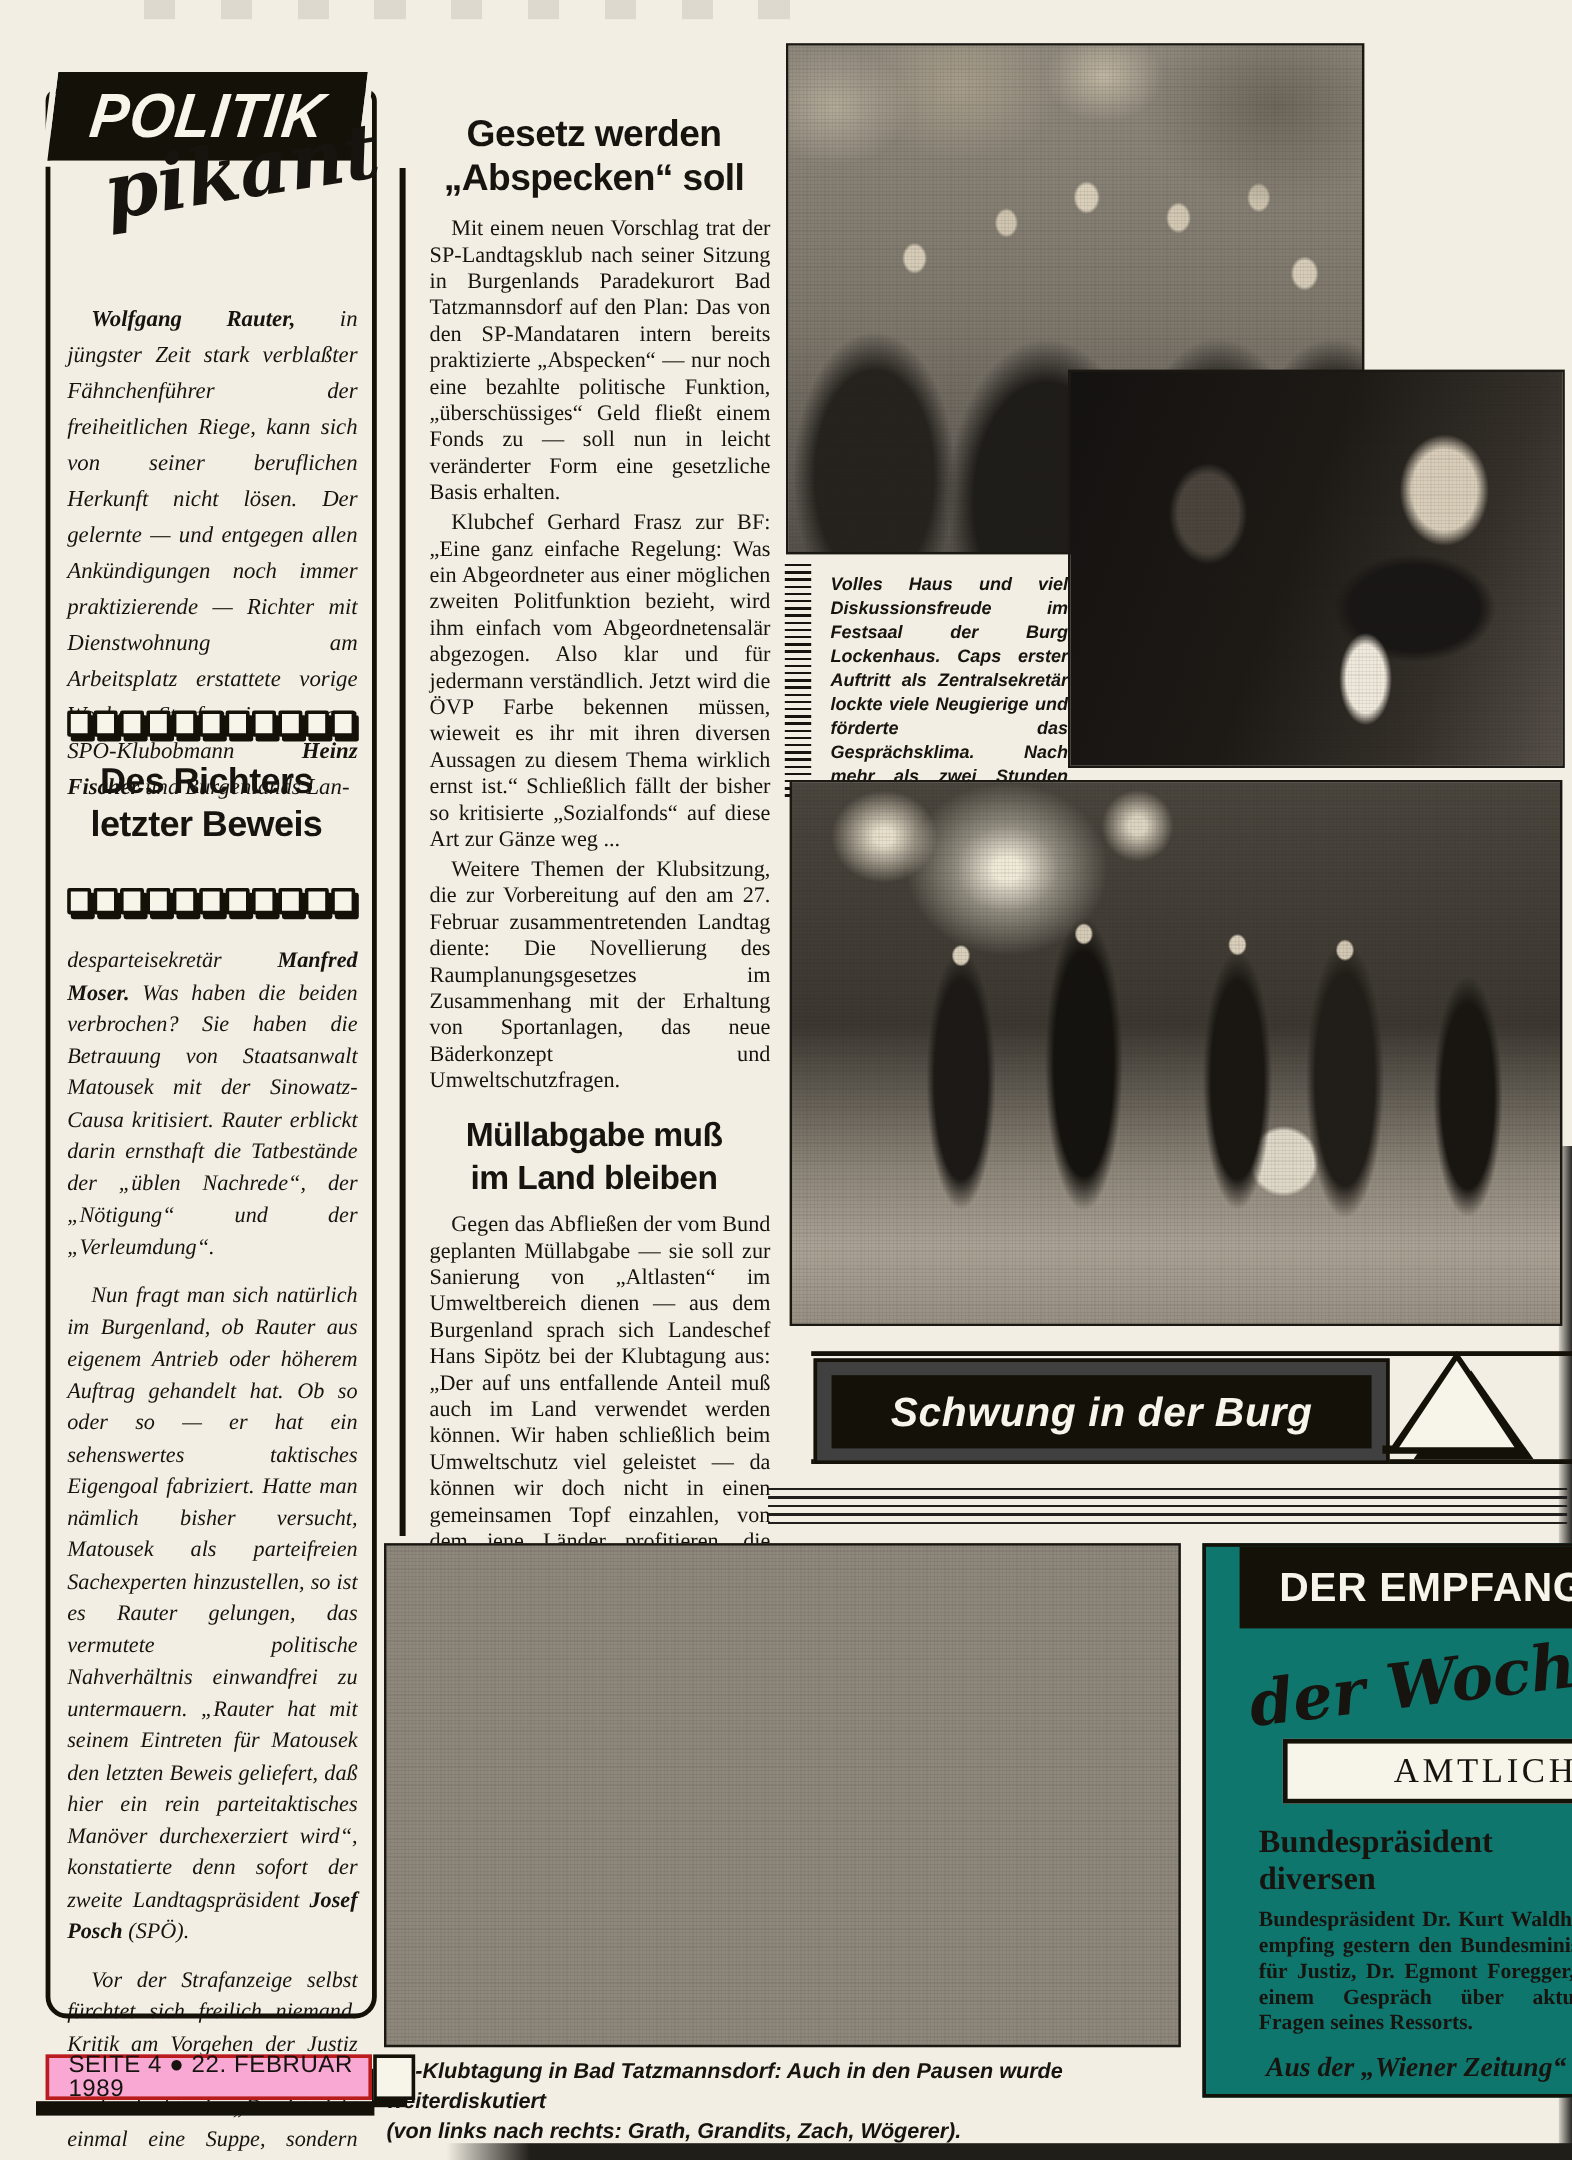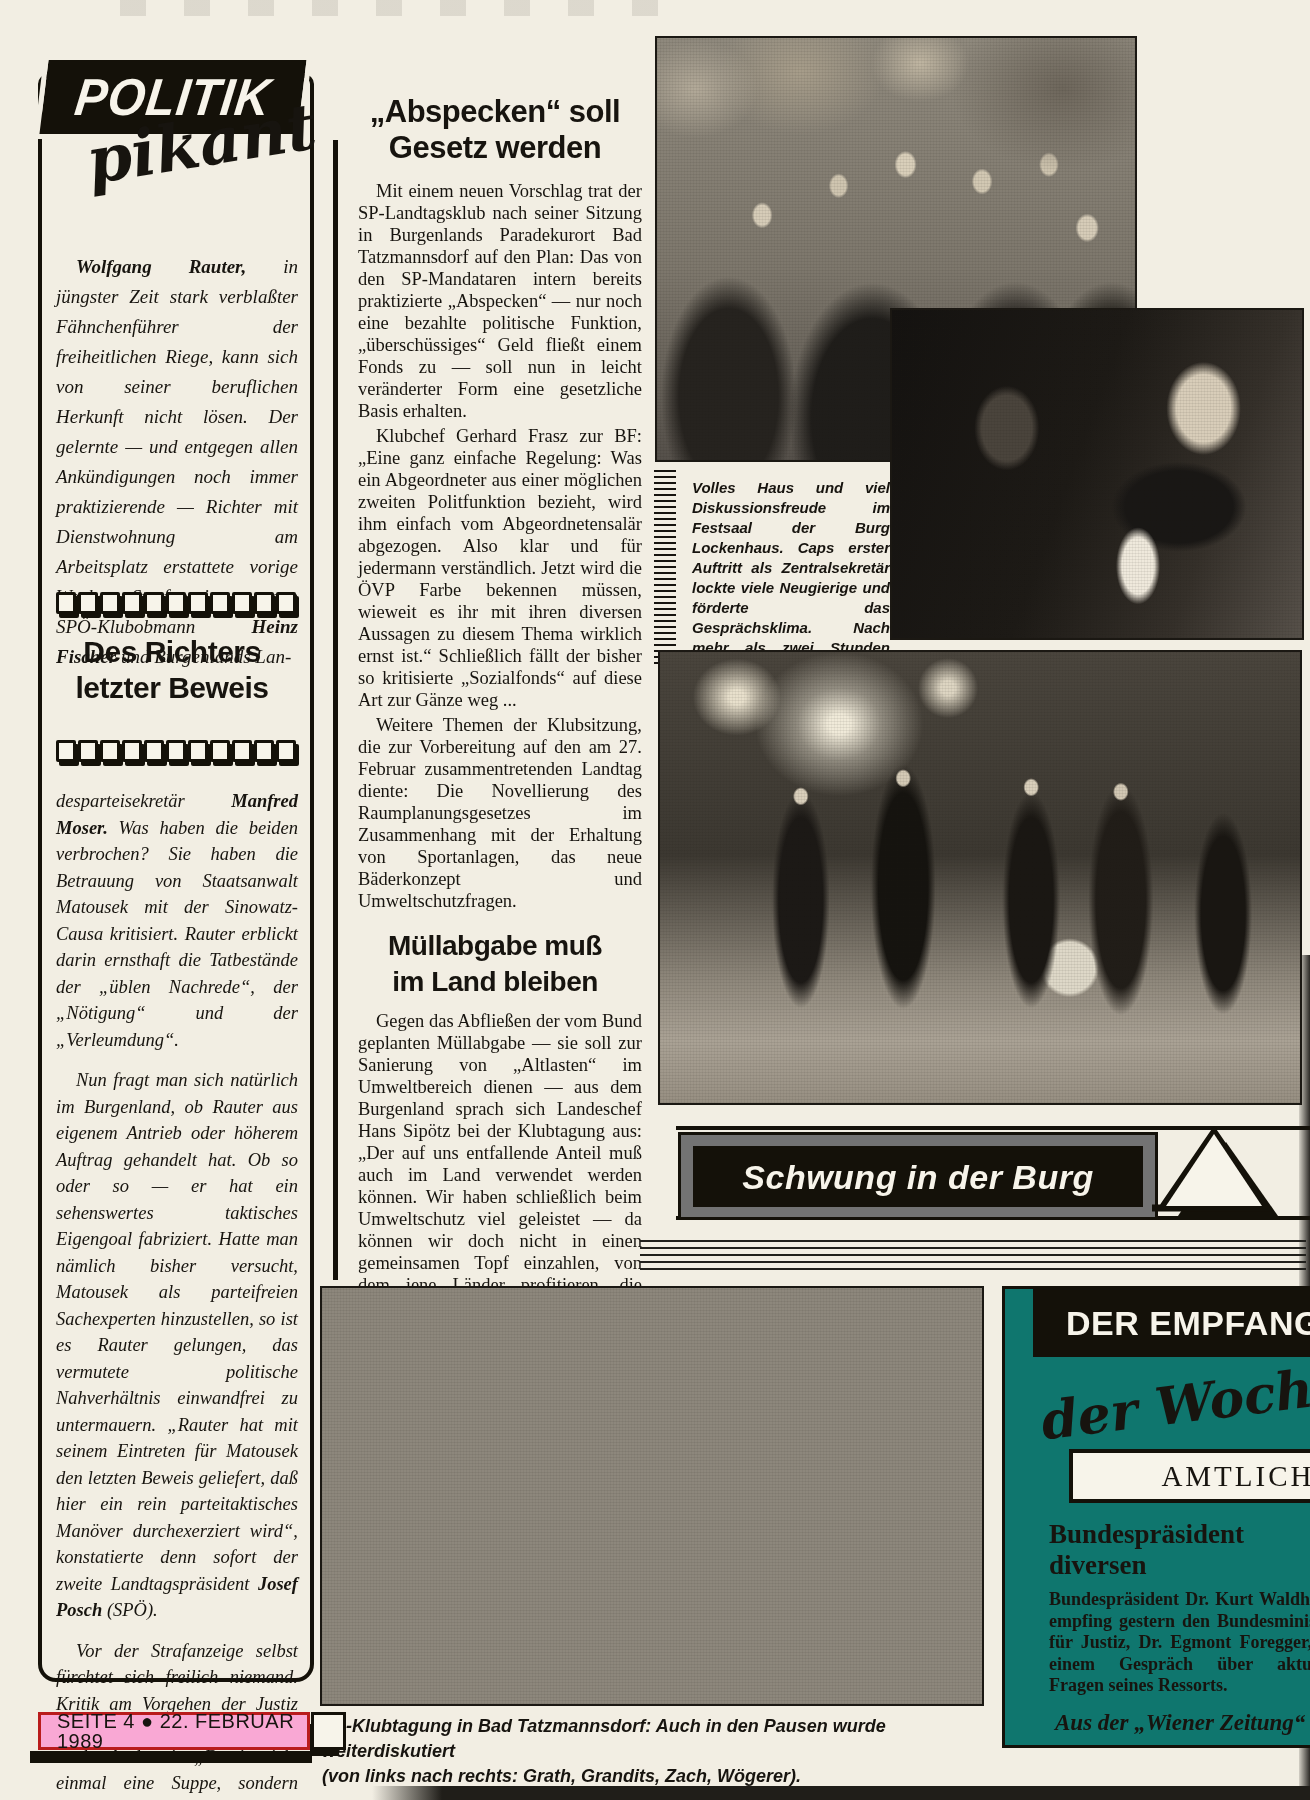--- a/index.html
+++ b/index.html
@@ -92,21 +92,21 @@
     radial-gradient(90px 210px at 68% 85%,#282420 0 60%,rgba(0,0,0,0) 75%),
     radial-gradient(110px 230px at 92% 88%,#8a8270 0 60%,rgba(0,0,0,0) 78%),
     linear-gradient(180deg,#8b8270 0%,#9c937f 40%,#6f6758 100%);}
   
   .hatch{left:654px;top:470px;width:22px;height:198px;
          background:repeating-linear-gradient(to bottom,#17140f 0 2px,rgba(0,0,0,0) 2px 6px);}
   .cap1{left:692px;top:478px;width:198px;font:italic 700 15px/20px "Liberation Sans",sans-serif;text-align:justify;}
   .cap2{left:322px;top:1714px;width:680px;font:italic 700 18px/25px "Liberation Sans",sans-serif;}
   
   .rule-h{height:4px;background:#141109;}
-  .banner-box{left:678px;top:1132px;width:474px;height:82px;background:#737373;border:3px solid #141109;}
+  .banner-box{left:678px;top:1132px;width:474px;height:82px;background:#404040;border:3px solid #141109;}
   .banner-bar{position:absolute;left:12px;right:12px;top:11px;bottom:10px;background:#141109;
               display:flex;align-items:center;justify-content:center;}
   .banner-bar span{font:italic 700 34px/1 "Liberation Sans",sans-serif;color:#f7f4ea;letter-spacing:.5px;}
   .tri{left:1150px;top:1122px;width:140px;height:104px;}
   .rules-thin{left:640px;top:1240px;width:666px;height:30px;
         background:repeating-linear-gradient(to bottom,#21201c 0 2px,rgba(0,0,0,0) 2px 7px);}
   
   .emp{left:1002px;top:1286px;width:355px;height:462px;border:3px solid #141109;box-sizing:border-box;background:#0f766e;padding-left:28px;}
   .emp-head{height:68px;background:#141109;display:flex;align-items:center;justify-content:center;}
   .emp-head span{font:700 34px/1 "Liberation Sans",sans-serif;color:#f7f4ea;letter-spacing:.5px;}
@@ -187,22 +187,22 @@
   <div class="abs lp2">
     <p class="cont"><span>desparteisekretär </span><b class="nm">Manfred Moser.</b><span> Was haben die beiden verbrochen? Sie haben die Betrauung von Staatsanwalt Matousek mit der Sinowatz-Causa kritisiert. Rauter erblickt darin ernsthaft die Tatbestände der „üblen Nachrede“, der „Nötigung“ und der „Verleumdung“.</span></p>
     <p class="ind"><span>Nun fragt man sich natürlich im Burgenland, ob Rauter aus eigenem Antrieb oder höherem Auftrag gehandelt hat. Ob so oder so — er hat ein sehenswertes taktisches Eigengoal fabriziert. Hatte man nämlich bisher versucht, Matousek als parteifreien Sachexperten hinzustellen, so ist es Rauter gelungen, das vermutete politische Nahverhältnis einwandfrei zu untermauern. „Rauter hat mit seinem Eintreten für Matousek den letzten Beweis geliefert, daß hier ein rein parteitaktisches Manöver durchexerziert wird“, konstatierte denn sofort der zweite Landtagspräsident </span><b class="nm">Josef Posch</b><span> (SPÖ).</span></p>
     <p class="ind">Vor der Strafanzeige selbst fürchtet sich freilich niemand. Kritik am Vorgehen der Justiz wird in Österreich ja hoffentlich noch erlaubt sein. „Das ist nicht einmal eine Suppe, sondern Wasser ohne Beilage“ — so Dr. Moser.</p>
   </div>
 
   <div class="abs divider"></div>
 
   <div class="abs midcol">
     <h2 class="midhead">
+      <div>Gesetz werden</div>
       <div>„Abspecken“ soll</div>
-      <div>Gesetz werden</div>
     </h2>
     <p>Mit einem neuen Vorschlag trat der SP-Landtagsklub nach seiner Sitzung in Burgenlands Paradekurort Bad Tatzmannsdorf auf den Plan: Das von den SP-Mandataren intern bereits praktizierte „Abspecken“ — nur noch eine bezahlte politische Funktion, „überschüssiges“ Geld fließt einem Fonds zu — soll nun in leicht veränderter Form eine gesetzliche Basis erhalten.</p>
     <p>Klubchef Gerhard Frasz zur BF: „Eine ganz einfache Regelung: Was ein Abgeordneter aus einer möglichen zweiten Politfunktion bezieht, wird ihm einfach vom Abgeordnetensalär abgezogen. Also klar und für jedermann verständlich. Jetzt wird die ÖVP Farbe bekennen müssen, wieweit es ihr mit ihren diversen Aussagen zu diesem Thema wirklich ernst ist.“ Schließlich fällt der bisher so kritisierte „Sozialfonds“ auf diese Art zur Gänze weg ...</p>
     <p>Weitere Themen der Klubsitzung, die zur Vorbereitung auf den am 27. Februar zusammentretenden Landtag diente: Die Novellierung des Raumplanungsgesetzes im Zusammenhang mit der Erhaltung von Sportanlagen, das neue Bäderkonzept und Umweltschutzfragen.</p>
     <h2 class="midhead h2b">
       <div>Müllabgabe muß</div>
       <div>im Land bleiben</div>
     </h2>
     <p>Gegen das Abfließen der vom Bund geplanten Müllabgabe — sie soll zur Sanierung von „Altlasten“ im Umweltbereich dienen — aus dem Burgenland sprach sich Landeschef Hans Sipötz bei der Klubtagung aus: „Der auf uns entfallende Anteil muß auch im Land verwendet werden können. Wir haben schließlich beim Umweltschutz viel geleistet — da können wir doch nicht in einen gemeinsamen Topf einzahlen, von dem jene Länder profitieren, die bisher keine Aktivitäten gesetzt haben!“</p>
   </div>

